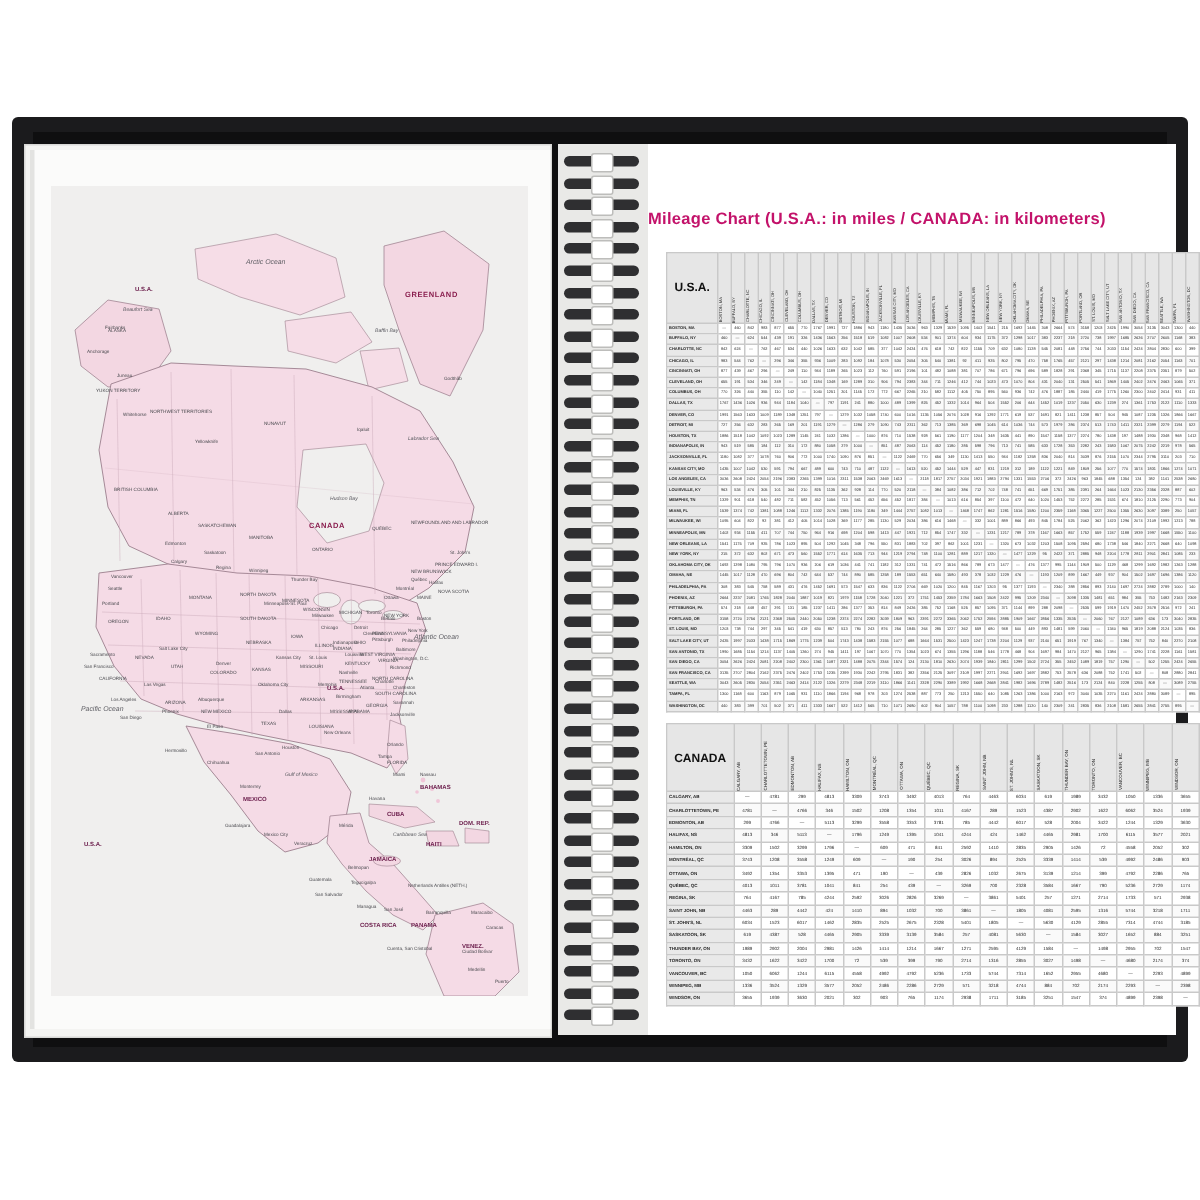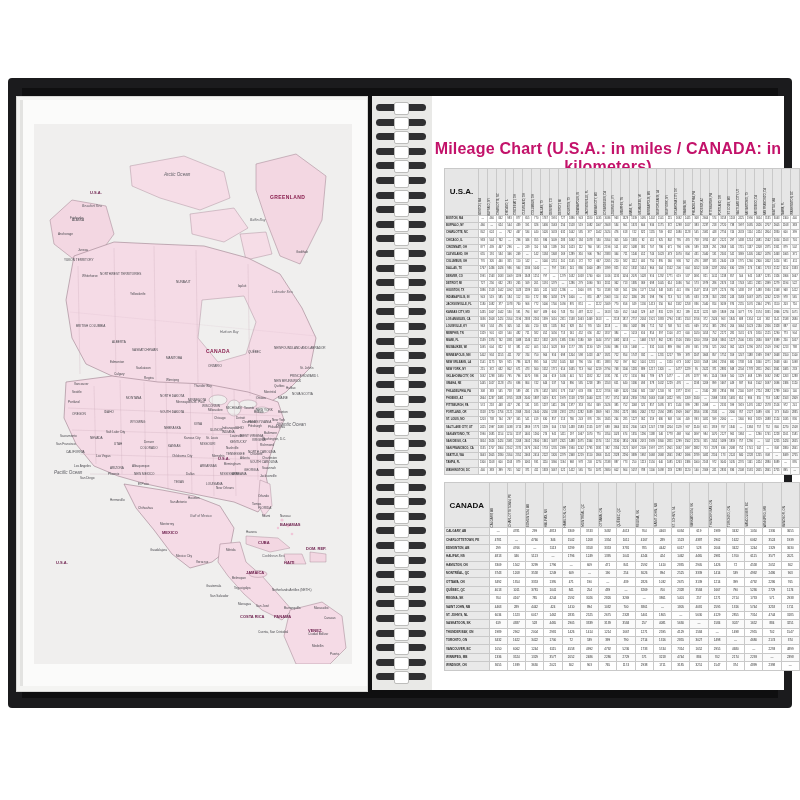--- a/index.html
+++ b/index.html
@@ -18,22 +18,22 @@
 
   
   .spiral{position:absolute;left:372px;top:96px;width:60px;height:594px;background:#e9e9e7;}
   .spiral-strip{position:absolute;left:372px;top:96px;width:60px;height:594px;}
   .coil{position:absolute;left:0;width:58px;height:12px;}
   .coil .bar{position:absolute;left:4px;top:2px;width:50px;height:7px;background:#2f2f31;border-radius:4px;}
   .coil .hole{position:absolute;left:22px;top:0px;width:13px;height:11px;background:#ffffff;border-radius:2px;border:1px solid #bdbdbb;}
 
   
   .rightpage{position:absolute;left:432px;top:96px;width:352px;height:594px;background:#ffffff;}
-  .chart-title{position:absolute;left:432px;top:140px;width:352px;text-align:center;
-               font-size:16px;font-weight:bold;color:#c3126a;letter-spacing:.2px;}
+  .chart-title{position:absolute;left:432px;top:140px;width:352px;text-align:left;
+               font-size:11px;font-weight:bold;color:#c3126a;letter-spacing:.2px;}
 
   .tablewrap{position:absolute;background:#ffffff;}
   table.mileage{border-collapse:collapse;table-layout:fixed;}
   table.mileage td,table.mileage th{border:1px solid #c9c9c9;padding:0;margin:0;
       font-size:2.6px;line-height:4px;color:#2a2a2a;text-align:center;font-family:"Liberation Sans",sans-serif;}
   table.mileage th.corner{background:#e6e6e6;}
   table.mileage th.colhead{background:#e6e6e6;height:46px;width:9.1px;vertical-align:bottom;}
   table.mileage th.colhead span{display:block;writing-mode:vertical-rl;transform:rotate(180deg);
       font-size:2.7px;font-weight:normal;white-space:nowrap;padding-bottom:1px;letter-spacing:0;}
   table.mileage td.rowhead{background:#e9e9e9;text-align:left;padding-left:1px;width:34px;

